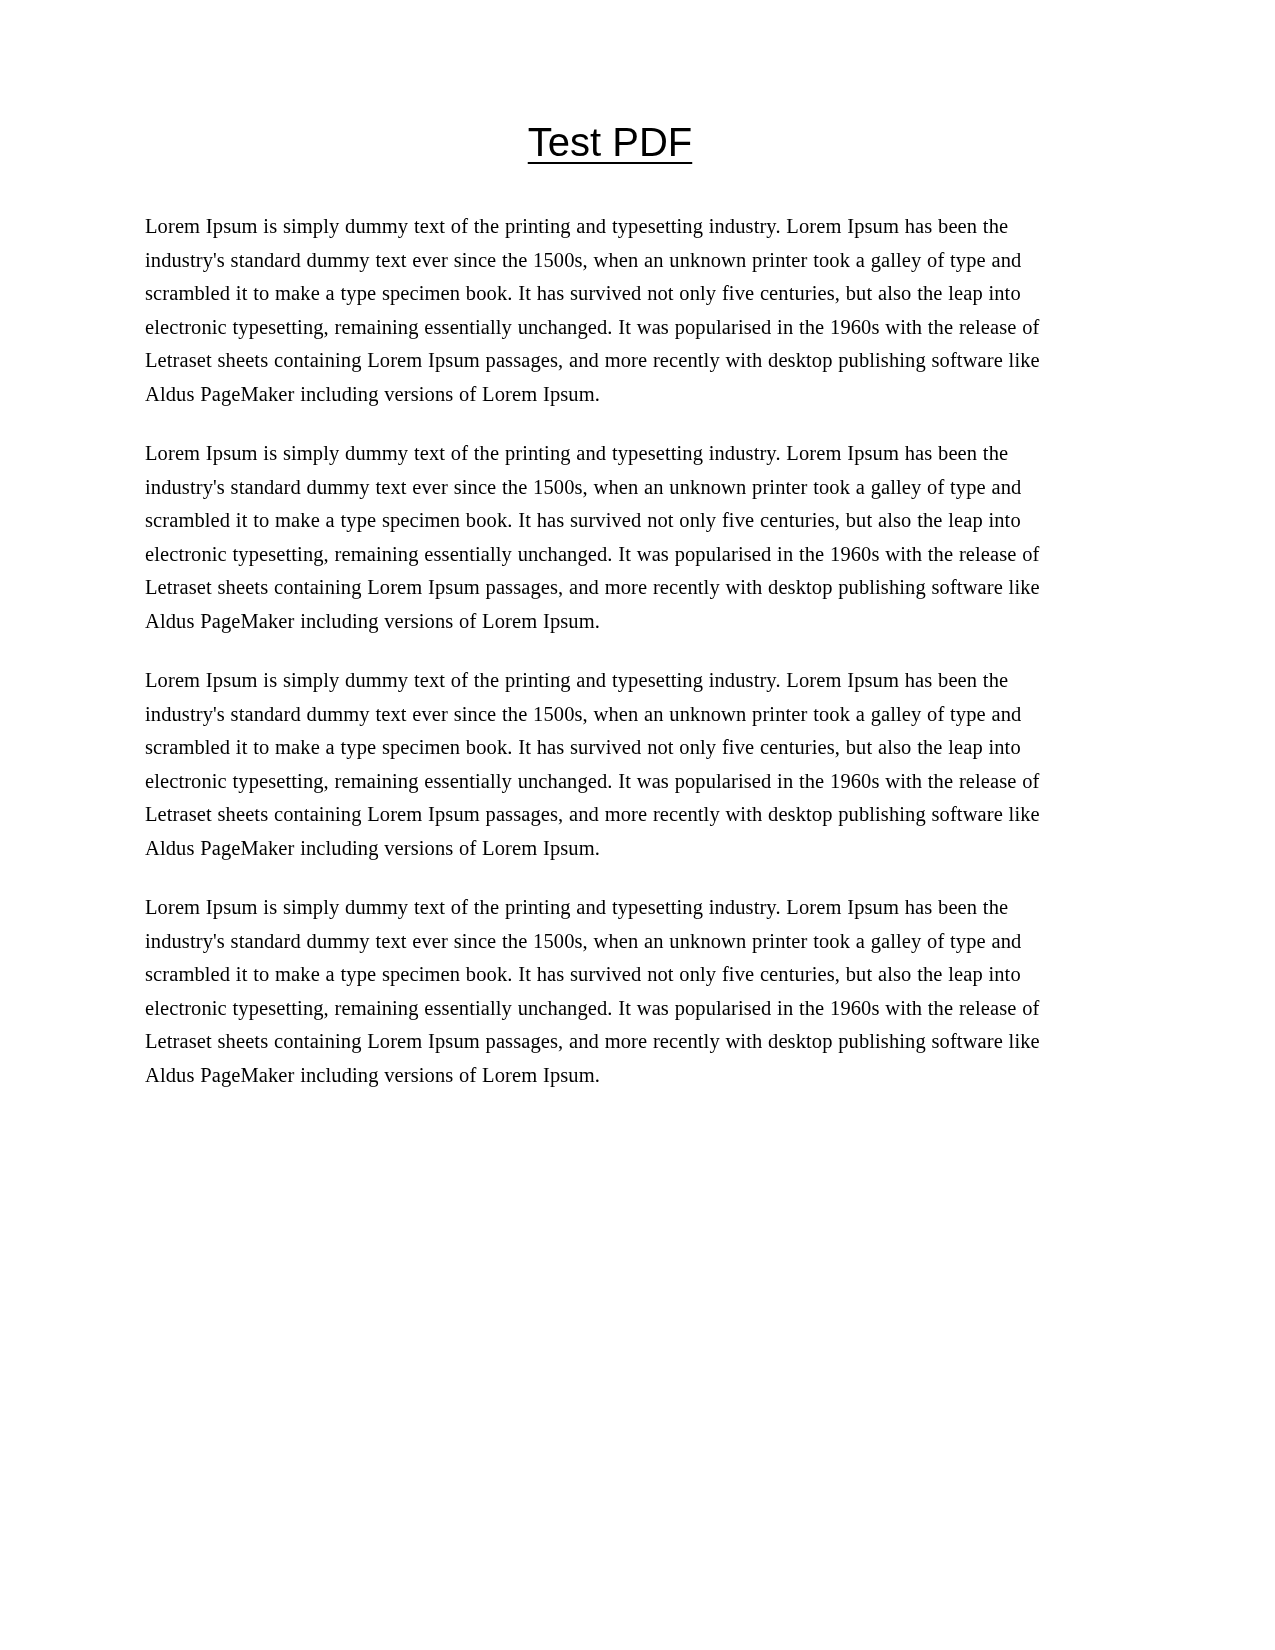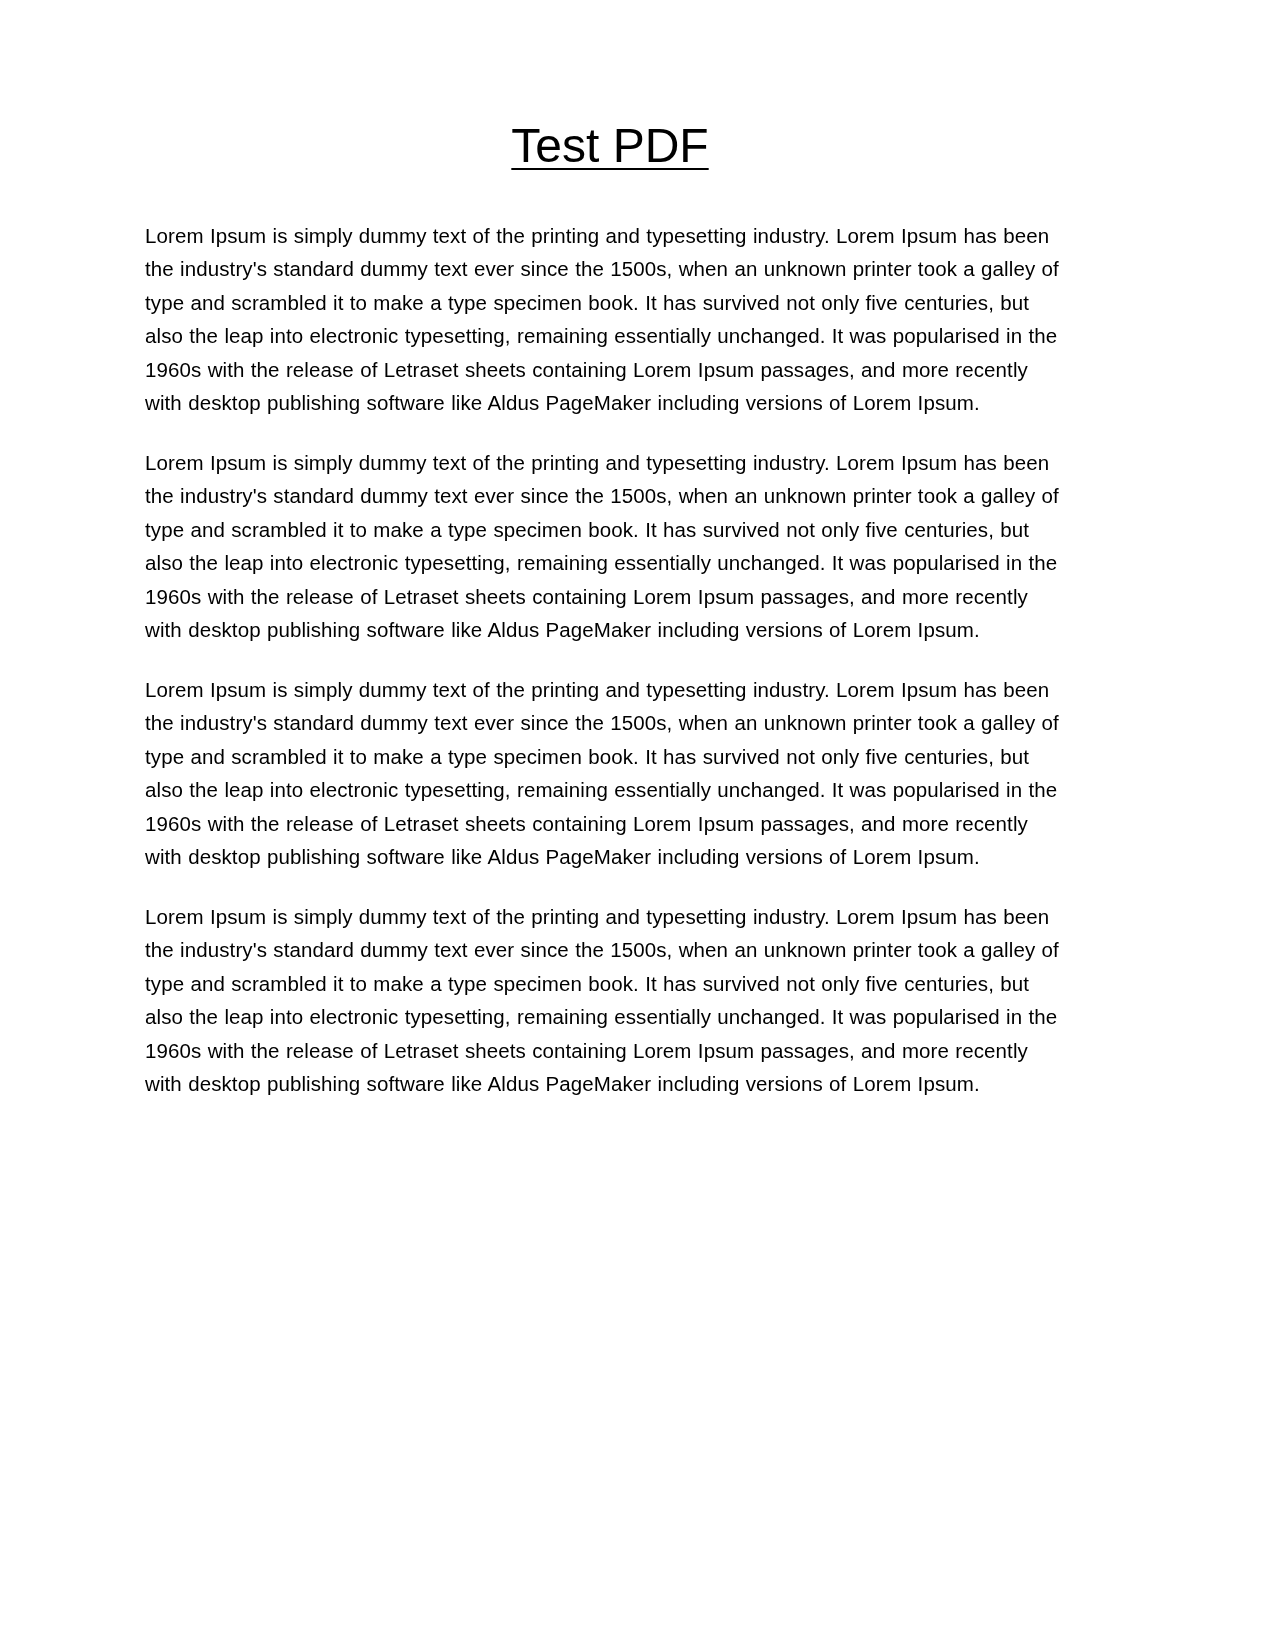--- a/index.html
+++ b/index.html
@@ -30,39 +30,40 @@
     height: 1650px;
     background: #ffffff;
   }
   .content {
     position: absolute;
     left: 145px;
     top: 120px;
     width: 930px;
   }
   .doc-title {
-    font-size: 48px;
+    font-size: 40px;
     font-weight: normal;
     text-align: center;
     margin: 0 0 46px 0;
     letter-spacing: 0px;
     line-height: 1.1;
   }
   .doc-title .underline {
     text-decoration: underline;
     text-underline-offset: 6px;
     text-decoration-thickness: 2px;
   }
   .para {
     font-size: 20.5px;
     line-height: 33.5px;
     text-align: left;
     margin: 0 4px 26px 0;
     word-spacing: 0.5px;
     letter-spacing: 0.1px;
+    font-family: Liberation Serif, serif;
   }
   .para:last-child {
     margin-bottom: 0;
   }
 </style>
 </head>
 <body>
 
 <div class="page">
   <div class="page-border-left"></div>

